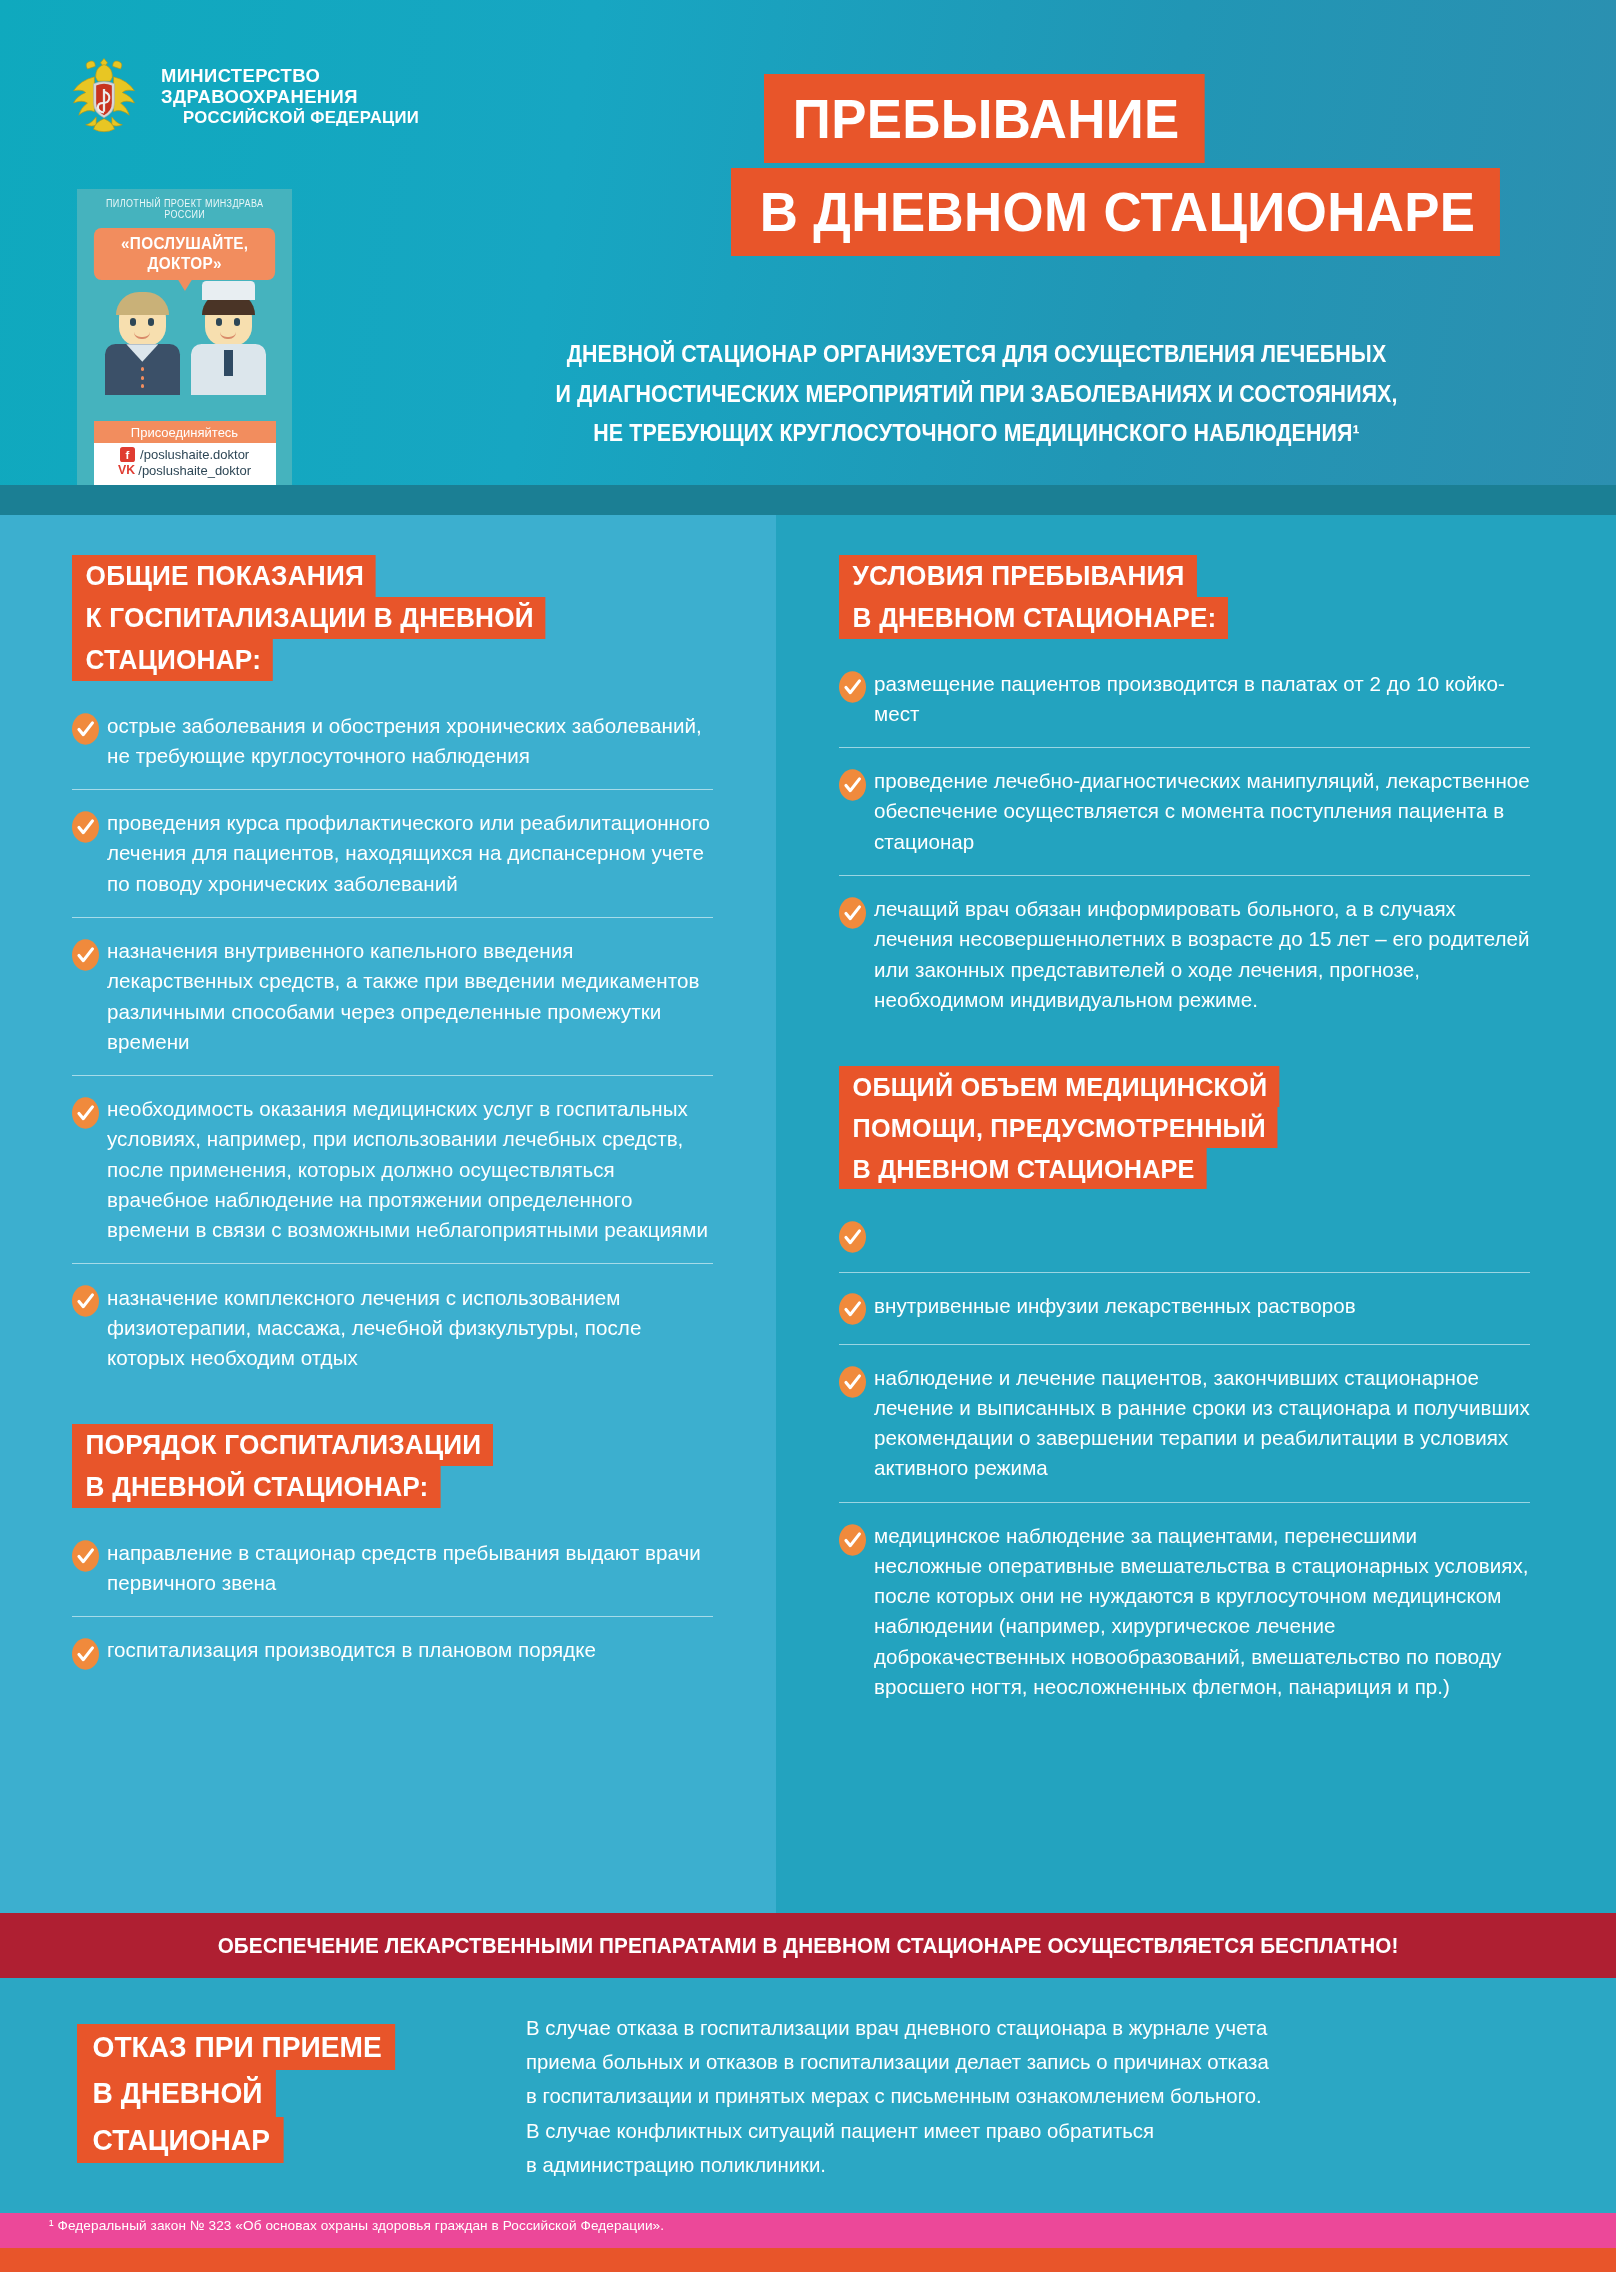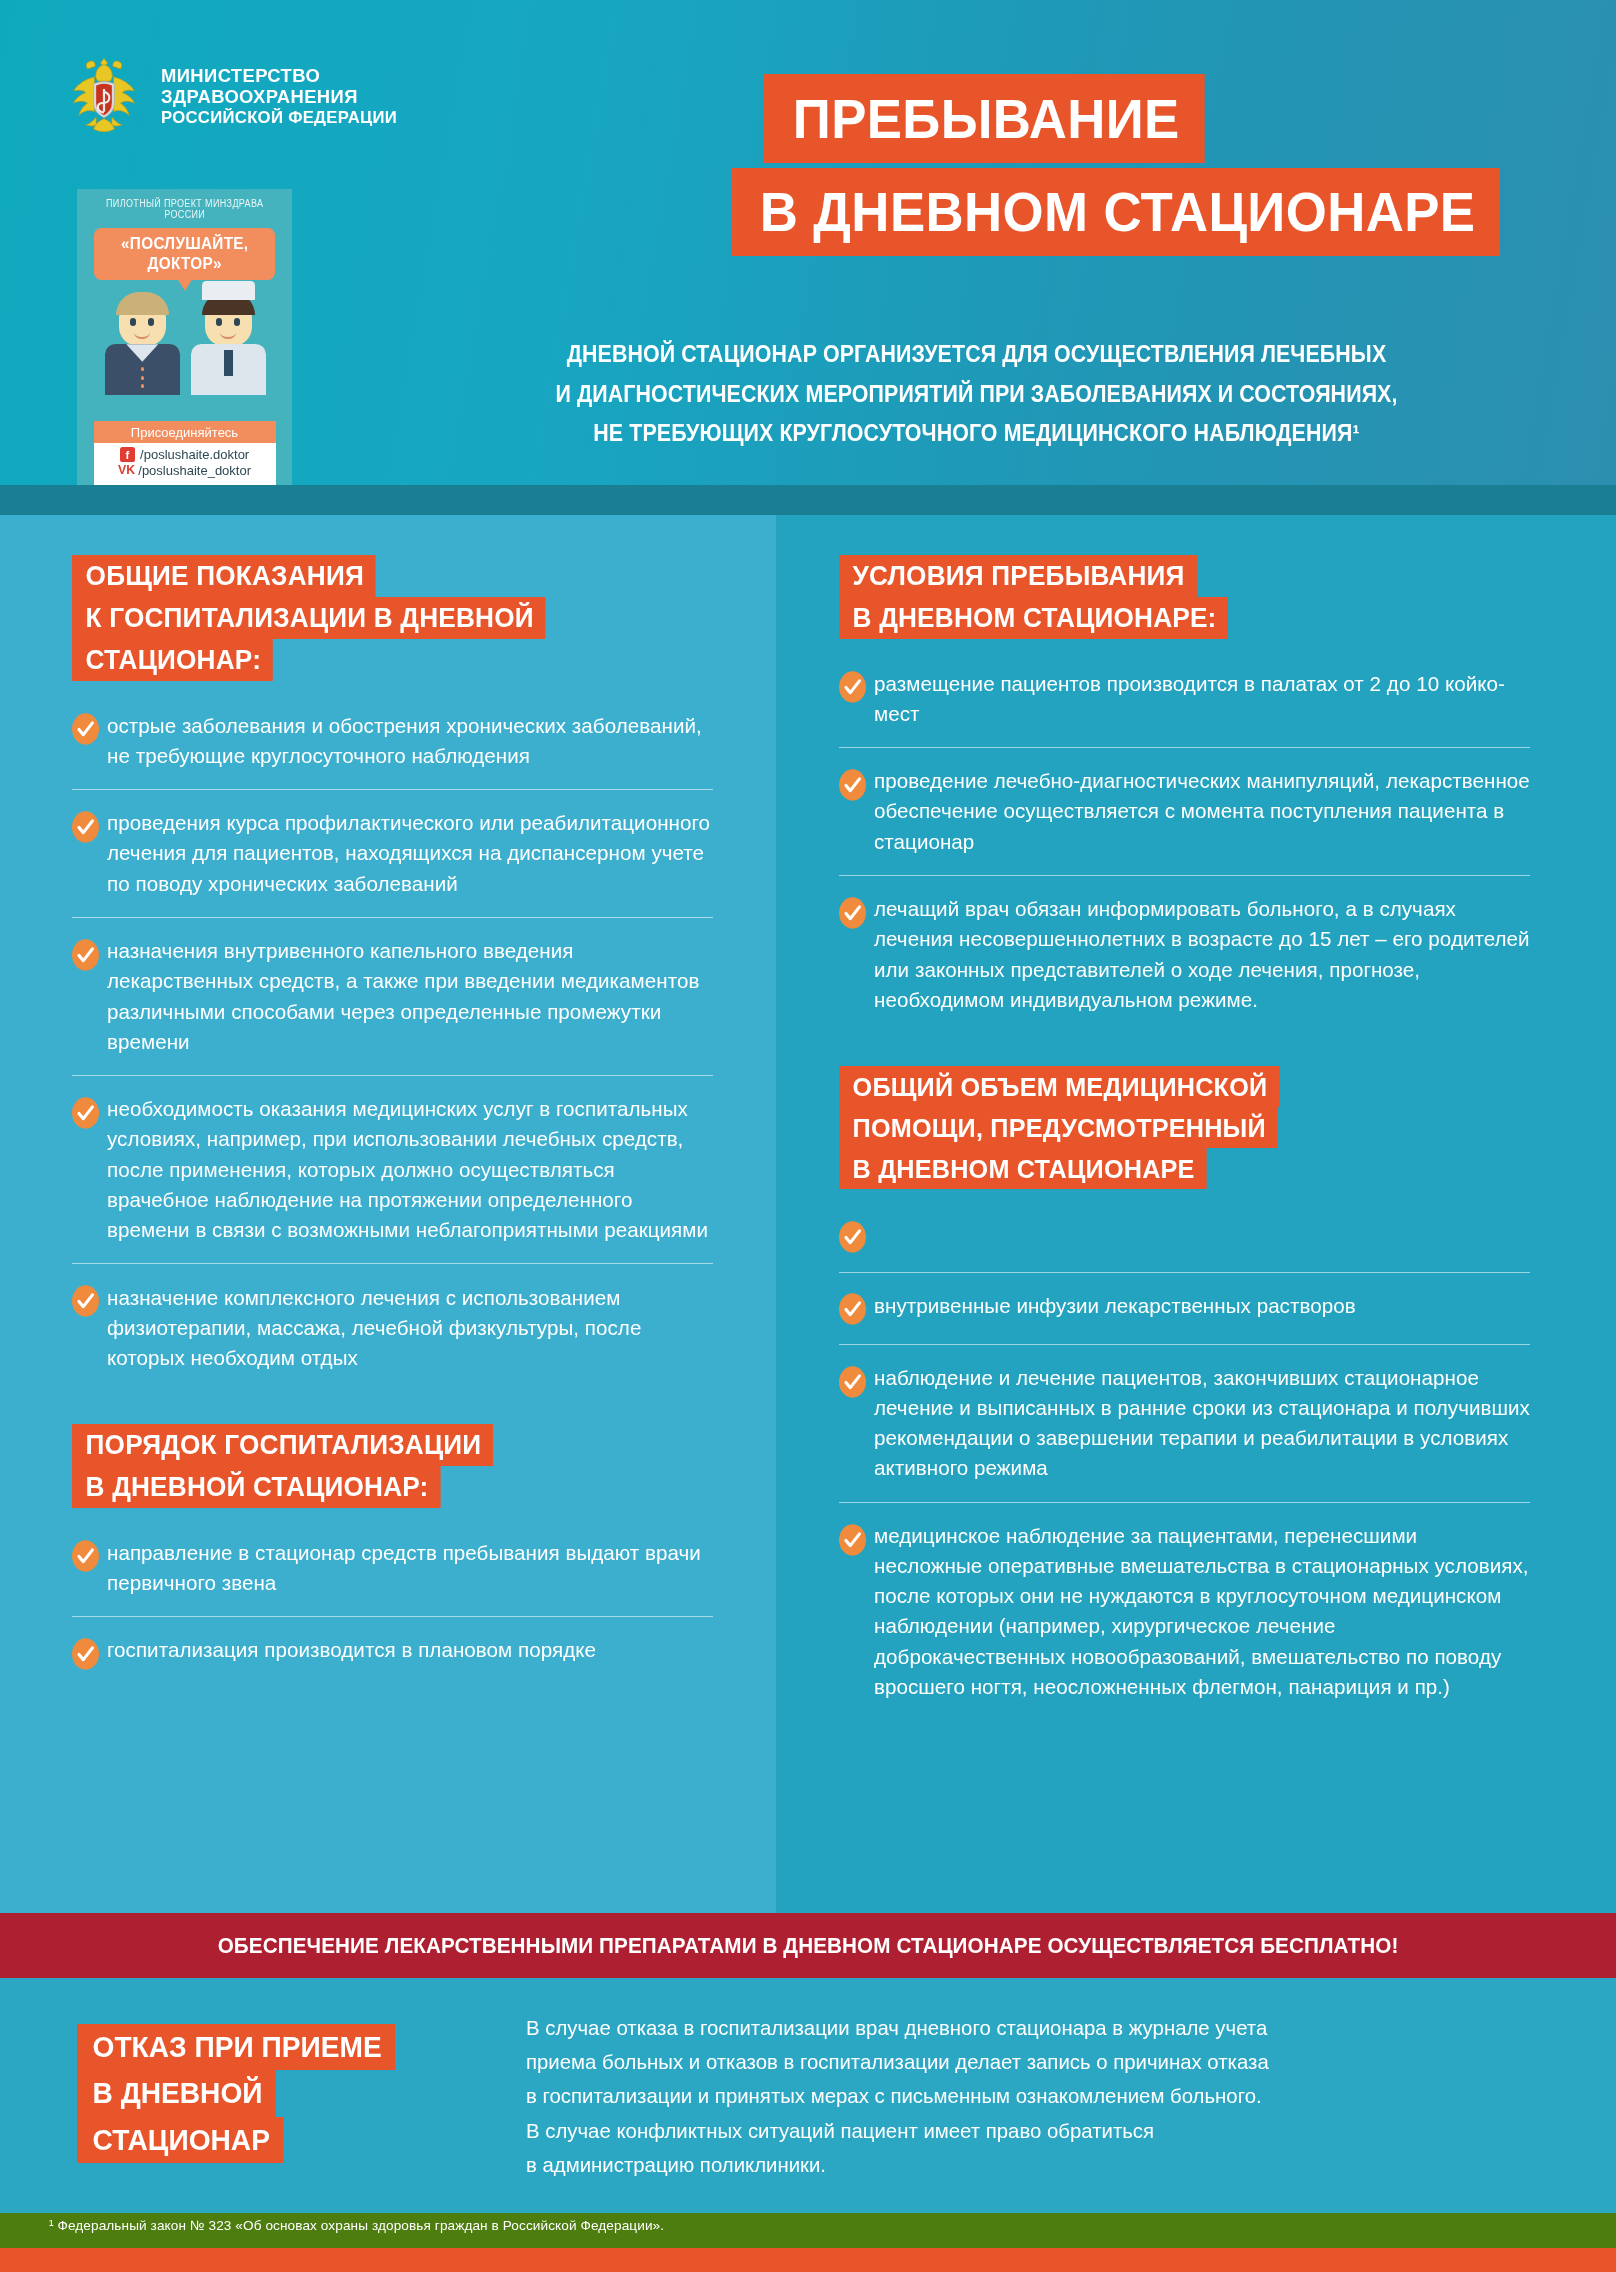--- a/index.html
+++ b/index.html
@@ -15,21 +15,21 @@
   .header {
     position:relative;
     height:485px;
     background:linear-gradient(100deg,#0FA9BE 0%,#17A6C2 35%,#2196B5 70%,#2C8FB0 100%);
     overflow:hidden;
   }
   .logo-row { position:absolute; left:70px; top:54px; display:flex; align-items:center; gap:23px; }
   .emblem { width:68px; height:84px; flex:0 0 auto; }
   .ministry-text { color:#ffffff; font-weight:bold; line-height:1.16; letter-spacing:0.4px; }
   .ministry-text div { font-size:18.4px; }
-  .ministry-text div:nth-child(3) { font-size:16.7px; letter-spacing:0.3px; }
+  .ministry-text div:nth-child(3) { font-size:16.7px; letter-spacing:0.3px;margin-left:22px; }
 
   
   .badge {
     position:absolute; left:77px; top:189px;
     width:215px; height:306px;
     background:#45B3BE;
     padding:8.8px 8.8px 0 8.8px;
   }
   .badge-top { text-align:center; color:#eaf7f8; font-size:10px; letter-spacing:0.4px;
                font-family:"Liberation Sans Narrow","Liberation Sans",sans-serif; transform:scaleX(0.9); }
@@ -122,21 +122,21 @@
   .foot-head { position:absolute; left:77px; top:46px; }
   .foot-head span {
     display:table; background:#E8552A; color:#fff; font-weight:bold; font-size:29px;
     line-height:1.08; padding:8px 14px 7px 16px; transform:scaleX(0.97); transform-origin:left center;
   }
   .foot-text {
     position:absolute; left:526px; top:33px; right:61px;
     color:#fff; font-size:21px; line-height:1.63; transform:scaleX(0.97); transform-origin:left top;
   }
   .footnote {
-    position:absolute; left:0; top:2213px; width:100%; height:35px; background:#4d7c0f;
+    position:absolute; left:0; top:2213px; width:100%; height:35px; background:#ec4899;
     color:#ffffff; font-size:13.6px; padding:5.3px 0 0 49px; letter-spacing:0.1px;
   }
   .bottom-strip { position:absolute; left:0; top:2248px; width:100%; height:24.5px; background:#E8552A; }
 </style>
 </head>
 <body>
 
 <div class="header">
 
   <div class="logo-row">

